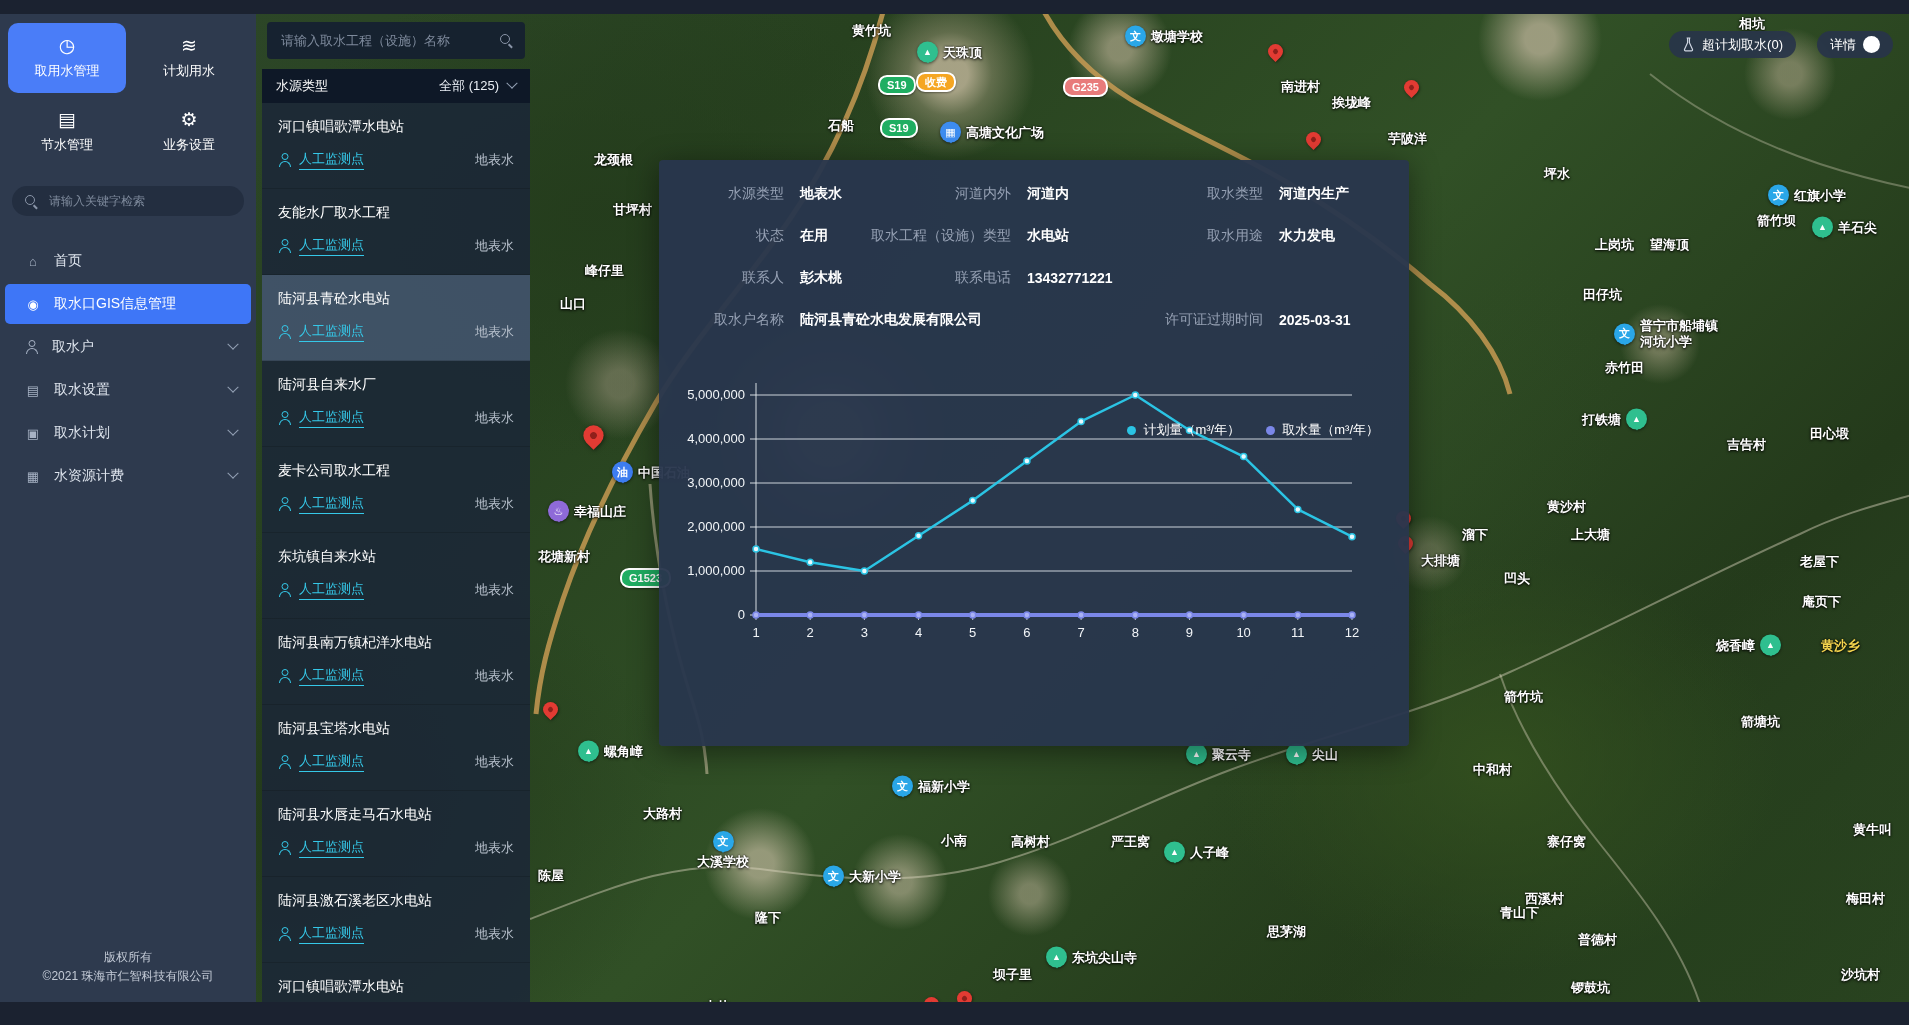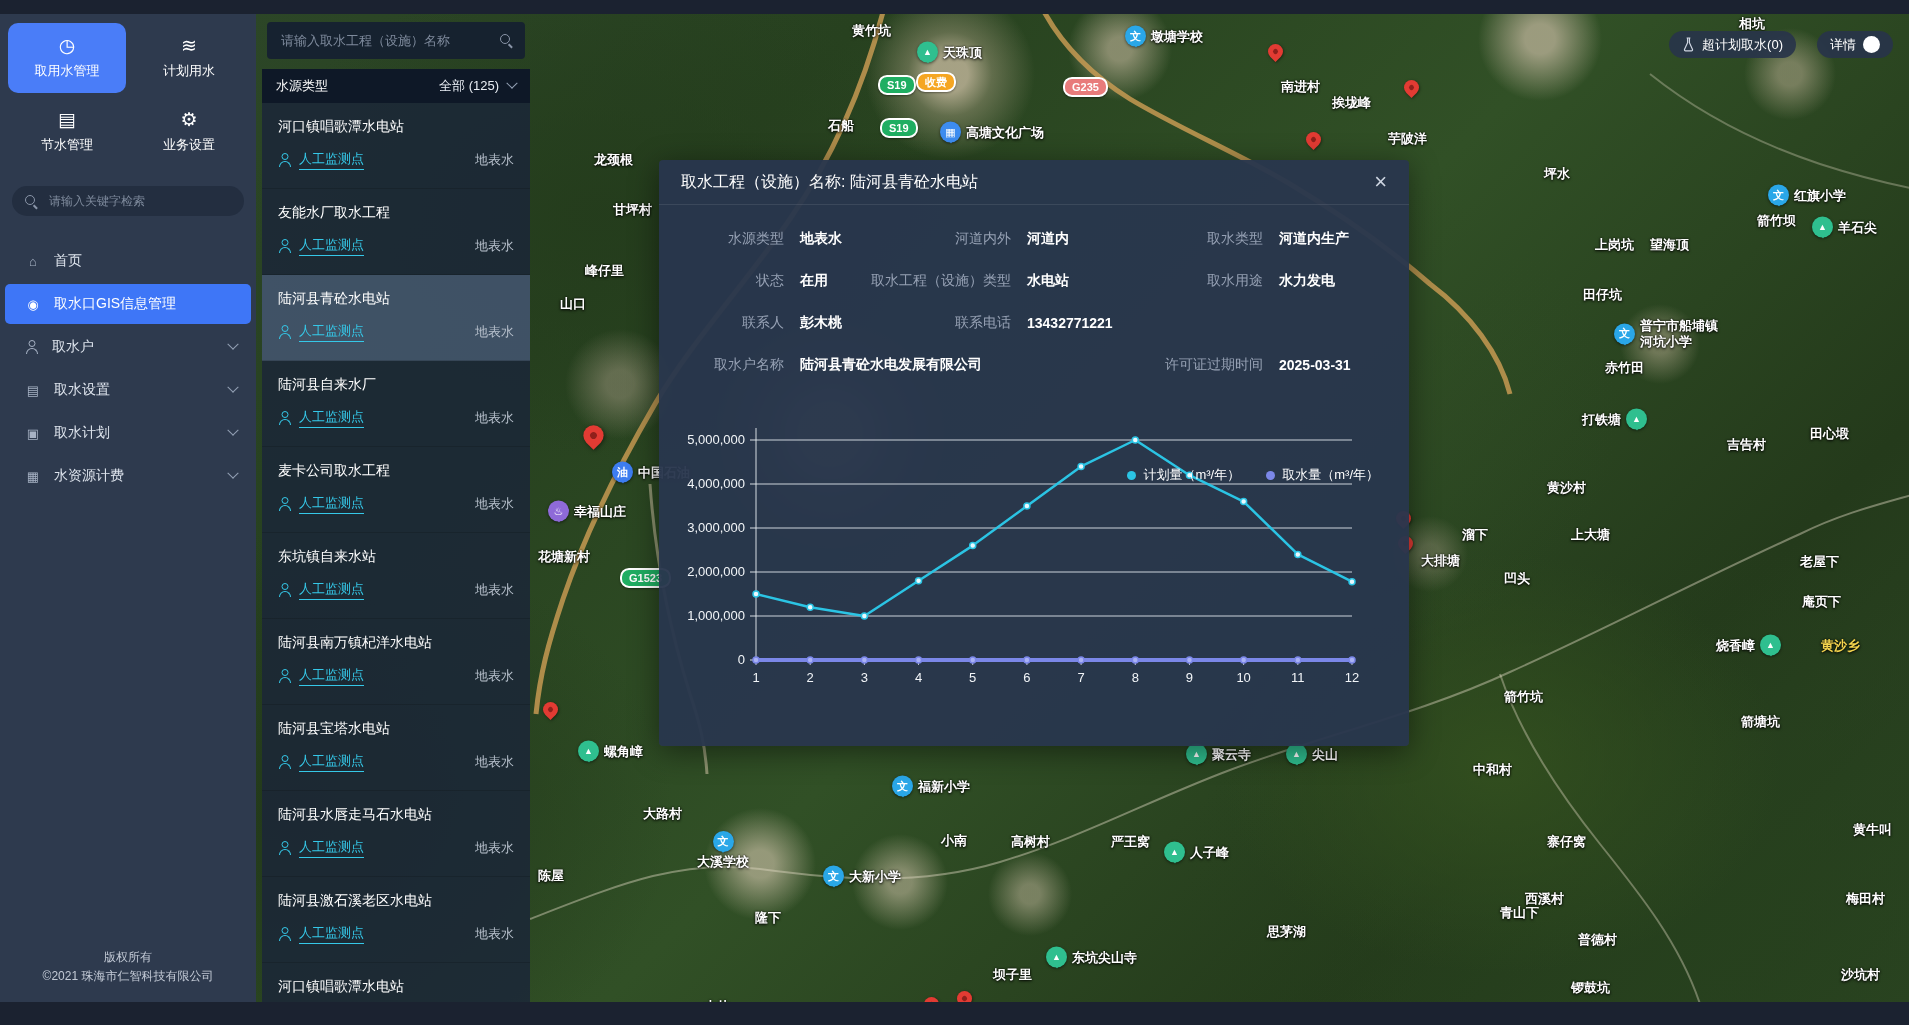--- a/index.html
+++ b/index.html
@@ -144,21 +144,21 @@
       <div class="map-label" style="left: 1595px; top: 231px;">上岗坑</div>
       <div class="map-label" style="left: 1650px; top: 231px;">望海顶</div>
       <div class="map-label" style="left: 1544px; top: 160px;">坪水</div>
       <div class="map-label" style="left: 1583px; top: 281px;">田仔坑</div>
       <div class="map-label" style="left: 1614px; top: 320px;"><span class="mk" style="--c: #2aa7e8;">文</span><span>普宁市船埔镇
 河坑小学</span></div>
       <div class="map-label" style="left: 1605px; top: 354px;">赤竹田</div>
       <div class="map-label" style="left: 1582px; top: 405px;"><span>打铁塘</span><span class="mk" style="--c: #2fbf8f; font-size: 9px;">▲</span></div>
       <div class="map-label" style="left: 1727px; top: 431px;">吉告村</div>
       <div class="map-label" style="left: 1810px; top: 420px;">田心塅</div>
-      <div class="map-label" style="left: 1547px; top: 474px;">黄沙村</div>
+      <div class="map-label" style="left: 1547px; top: 493px;">黄沙村</div>
       <div class="map-label" style="left: 1462px; top: 521px;">溜下</div>
       <div class="map-label" style="left: 1571px; top: 521px;">上大塘</div>
       <div class="map-label" style="left: 1800px; top: 548px;">老屋下</div>
       <div class="map-label" style="left: 1504px; top: 565px;">凹头</div>
       <div class="map-label" style="left: 1802px; top: 588px;">庵页下</div>
       <div class="map-label" style="left: 1421px; top: 547px;">大排塘</div>
       <div class="map-label" style="left: 1716px; top: 631px;"><span>烧香嶂</span><span class="mk" style="--c: #2fbf8f; font-size: 9px;">▲</span></div>
       <div class="map-label k-yellow" style="left: 1821px; top: 632px;">黄沙乡</div>
       <div class="map-label" style="left: 1469px; top: 683px; padding-left: 35px;">箭竹坑</div>
       <div class="map-label" style="left: 1741px; top: 708px;">箭塘坑</div>
@@ -381,24 +381,20 @@
       </svg>
       <span>超计划取水(0)</span>
     </div>
     <div class="pill">
       <span>详情</span>
       <span class="toggle"></span>
     </div>
   </div>
 
   <div class="modal">
-    <div class="modal-header">
-      <span>取水工程（设施）名称: 陆河县青砼水电站</span>
-      <span class="modal-close">×</span>
-    </div>
     <div class="modal-info">
         <div class="info-label" style="grid-area: 1 / 1;">水源类型</div>
         <div class="info-value" style="grid-area: 1 / 2;">地表水</div>
         <div class="info-label" style="grid-area: 1 / 3;">河道内外</div>
         <div class="info-value" style="grid-area: 1 / 4;">河道内</div>
         <div class="info-label" style="grid-area: 1 / 5;">取水类型</div>
         <div class="info-value" style="grid-area: 1 / 6;">河道内生产</div>
         <div class="info-label" style="grid-area: 2 / 1;">状态</div>
         <div class="info-value" style="grid-area: 2 / 2;">在用</div>
         <div class="info-label" style="grid-area: 2 / 2 / auto / span 2;">取水工程（设施）类型</div>

